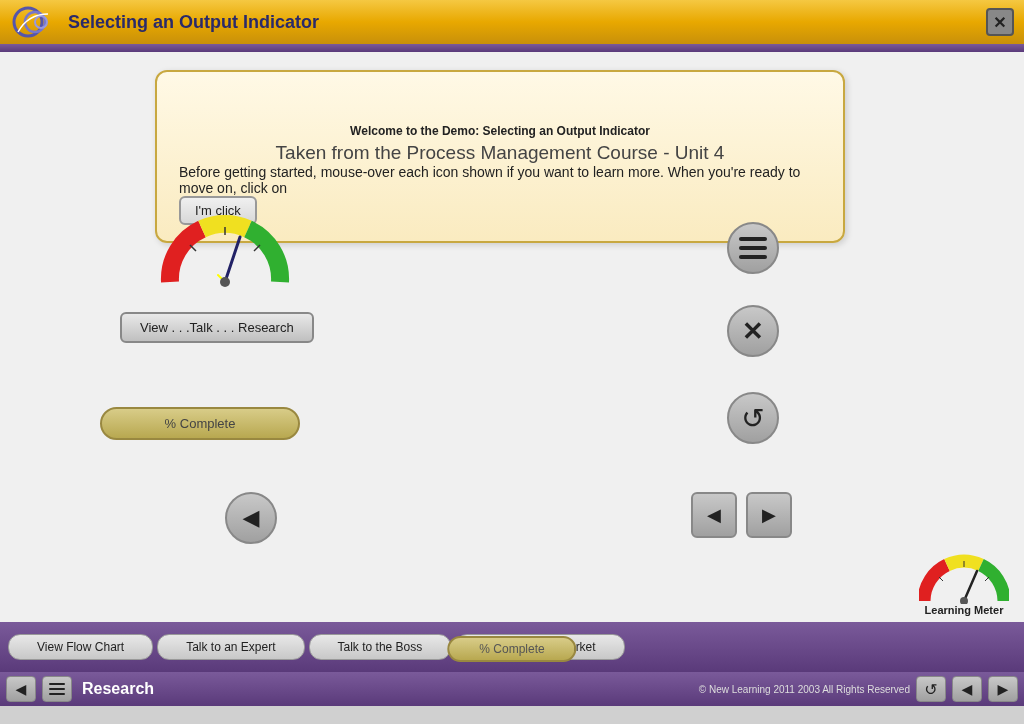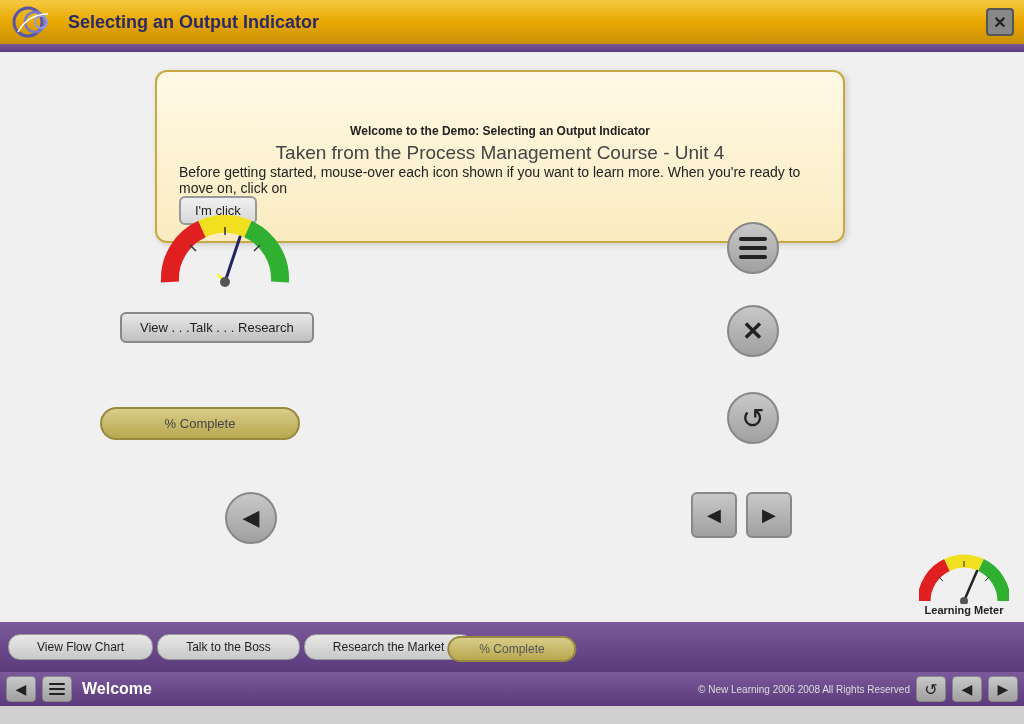--- a/index.html
+++ b/index.html
@@ -492,20 +492,21 @@
   <div id="volume-btn">◀</div>
 
   <div id="prev-btn-main">◀</div>
   <div id="next-btn-main">▶</div>
 
 </div>
 
 <div id="bottom-toolbar">
   <div class="toolbar-btns">
     <div class="tb-btn">View Flow Chart</div>
+    <div class="tb-btn">Talk to an Expert</div>
     <div class="tb-btn">Talk to the Boss</div>
     <div class="tb-btn">Research the Market</div>
   </div>
 
   <div id="pct-toolbar">% Complete</div>
 
   <div id="learning-meter-container">
     <svg width="90" height="55" viewBox="0 0 90 55">
       <path d="M 5 52 A 40 40 0 0 1 28 16" stroke="#e02020" stroke-width="13" fill="none"></path>
       <path d="M 28 16 A 40 40 0 0 1 62 16" stroke="#f0e020" stroke-width="13" fill="none"></path>
@@ -524,21 +525,21 @@
 <div id="status-bar">
   <div id="status-left">
     <div id="status-nav-prev">
       <span>◀</span>
     </div>
     <div id="hamburger-status">
       <div class="ham-line-sm"></div>
       <div class="ham-line-sm"></div>
       <div class="ham-line-sm"></div>
     </div>
-    <span id="status-title">Welcome</span>
+    <span id="status-title">Research</span>
   </div>
   <div id="status-right">
-    <span id="copyright-text">© New Learning 2006 2008 All Rights Reserved</span>
+    <span id="copyright-text">© New Learning 2011 2003 All Rights Reserved</span>
     <div id="status-reset">↺</div>
     <div id="status-prev">◀</div>
     <div id="status-next">▶</div>
   </div>
 </div>
 
 </body></html>

